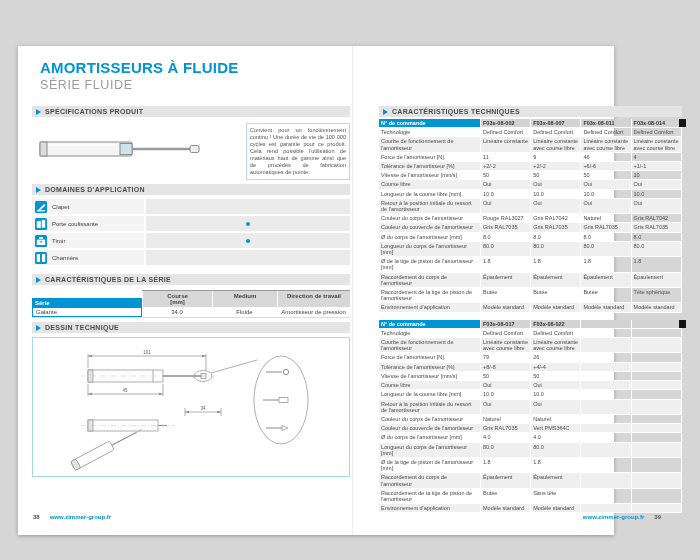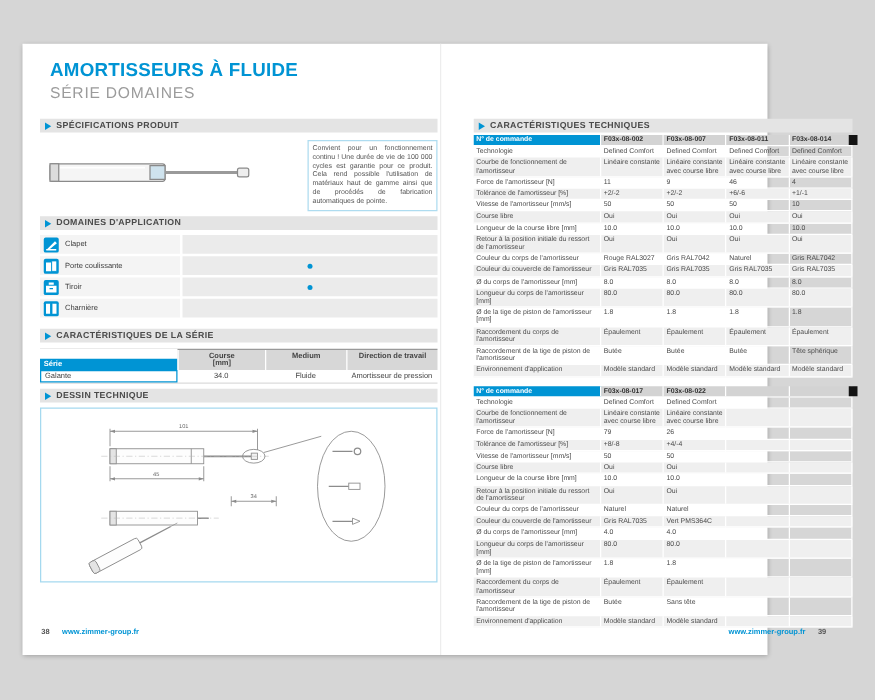--- a/index.html
+++ b/index.html
@@ -2,21 +2,21 @@
 <html><head>
 <meta charset="utf-8">
 <style>
   html,body{margin:0;padding:0;}
   body{
     width:700px;height:560px;position:relative;overflow:hidden;
     background:#d6d6d6;
     font-family:"Liberation Sans","DejaVu Sans",sans-serif;
     -webkit-font-smoothing:antialiased;
   }
-  .spread{position:absolute;left:18px;top:35px;width:596px;height:489px;
+  .spread{position:absolute;left:18px;top:46px;width:596px;height:489px;
     background:#ffffff;box-shadow:0 1px 4px rgba(0,0,0,.30);}
   .page{position:absolute;top:0;height:489px;}
   .page-left{left:0;width:334px;}
   .page-right{left:334px;width:332px;border-left:1px solid #ededed;}
 
   
   .title-block{position:absolute;left:22px;top:13px;}
   .title{font-size:15px;font-weight:bold;color:#0094d4;letter-spacing:.2px;}
   .subtitle{font-size:12.5px;color:#9b9b9b;letter-spacing:.6px;margin-top:2px;}
 
@@ -75,21 +75,21 @@
 </style>
 </head>
 <body>
 
 <div class="spread">
 
   <div class="page page-left">
 
     <div class="title-block">
       <div class="title">AMORTISSEURS À FLUIDE</div>
-      <div class="subtitle">SÉRIE DOMAINES</div>
+      <div class="subtitle">SÉRIE FLUIDE</div>
     </div>
 
     <div class="secbar" style="left:14px;top:60px;width:318px;">
       <span class="arrow"></span>
       <span class="sectitle">SPÉCIFICATIONS PRODUIT</span>
     </div>
 
     <div class="spec-img">
       <svg width="200" height="52" viewBox="0 0 200 52">
         <g stroke="#8a8a8a" stroke-width="1" fill="#f5f5f5">

